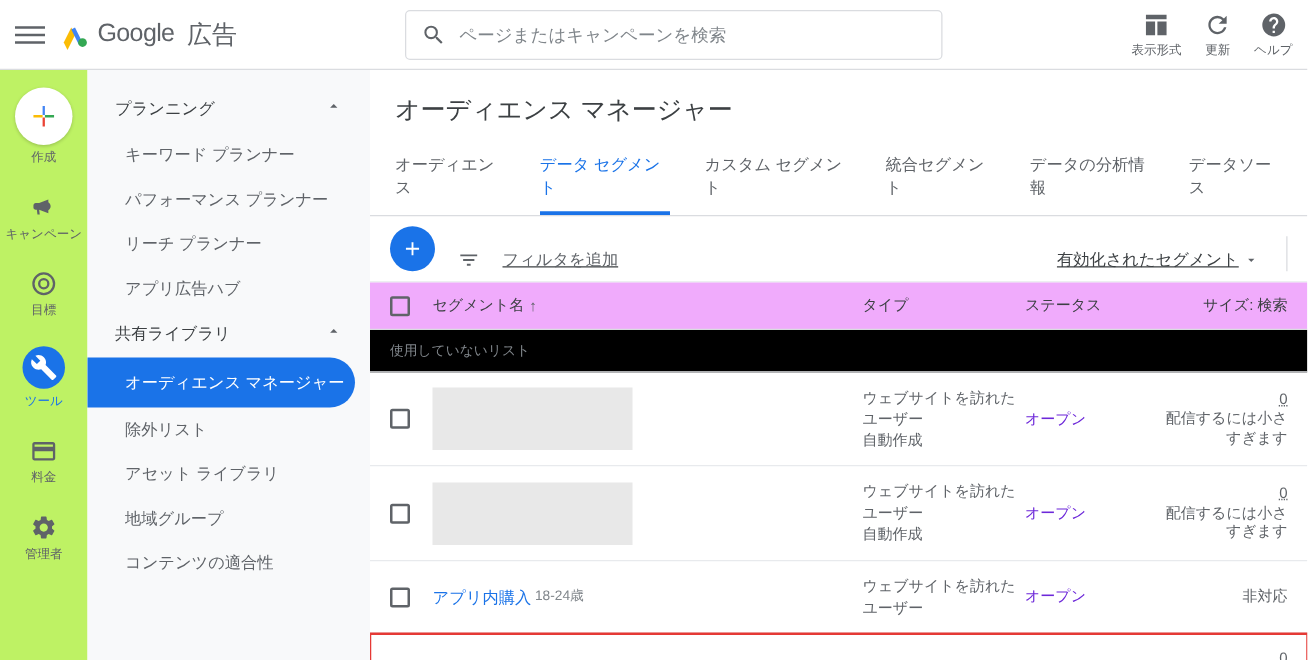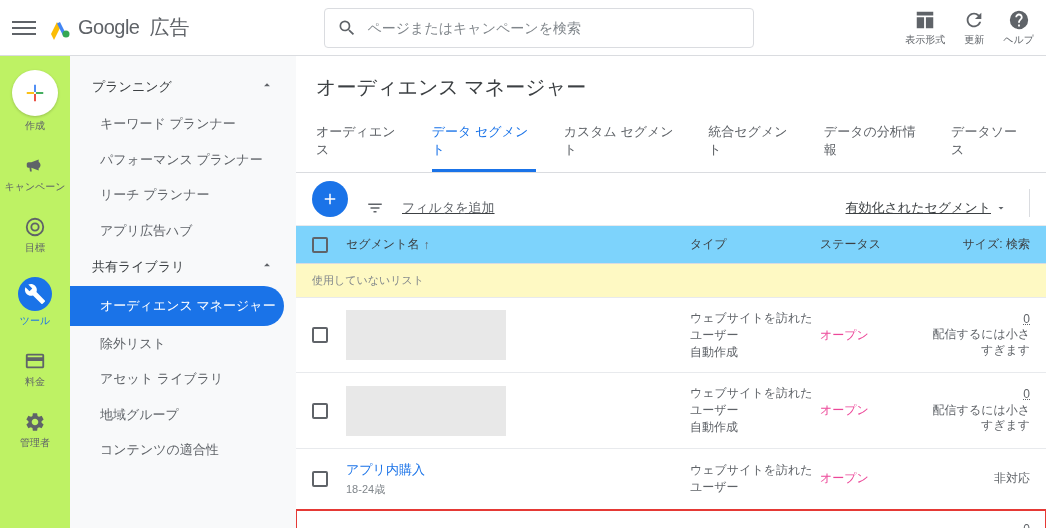--- a/index.html
+++ b/index.html
@@ -53,39 +53,39 @@
     .toolbar { display: flex; align-items: flex-end; padding: 8px 16px; border-bottom: 1px solid #e8eaed; text-decoration: underline; }
     .add-btn { width: 36px; height: 36px; border-radius: 50%; background: #1a73e8; display: flex; align-items: center; justify-content: center; margin-right: 18px; }
     .add-btn svg { width: 18px; height: 18px; fill: #fff; }
     .filter-icon { width: 18px; height: 18px; fill: #5f6368; margin-right: 18px; }
     .filter-label { color: #5f6368; font-size: 13px; }
     .dropdown-right { margin-left: auto; display: flex; align-items: center; gap: 4px; color: #3c4043; font-size: 13px; padding-right: 10px; }
     .dropdown-right svg { width: 12px; height: 12px; fill: #5f6368; }
     .vbar { width: 1px; height: 28px; background: #dadce0; margin-left: 12px; }
     
     
-    .thead { display: flex; align-items: center; padding: 10px 16px; border-bottom: 1px solid #dadce0; background: #7dd3fc; }
+    .thead { display: flex; align-items: center; padding: 10px 16px; border-bottom: 1px solid #dadce0; background: #f0abfc; }
     .tcell-check { width: 34px; }
     .checkbox { width: 16px; height: 16px; border: 2px solid #5f6368; border-radius: 2px; }
     .tcell-name { flex: 1; font-size: 12px; color: #3c4043; font-weight: 500; display: flex; align-items: center; gap: 4px; }
     .tcell-type { width: 130px; font-size: 12px; color: #3c4043; font-weight: 500; }
     .tcell-status { width: 110px; font-size: 12px; color: #3c4043; font-weight: 500; }
     .tcell-size { width: 100px; font-size: 12px; color: #3c4043; font-weight: 500; text-align: right; }
     .sort-arrow { font-size: 12px; color: #5f6368; }
     
-    .group-head { padding: 9px 16px; font-size: 11px; color: #80868b; background: #fef9c3; border-bottom: 1px solid #e8eaed; }
+    .group-head { padding: 9px 16px; font-size: 11px; color: #80868b; background: #000000; border-bottom: 1px solid #e8eaed; }
     
     .trow { display: flex; align-items: center; padding: 12px 16px; border-bottom: 1px solid #e8eaed; position: relative; }
     .trow.highlighted { outline: 2px solid #e53935; outline-offset: -1px; }
     .placeholder-box { width: 160px; height: 50px; background: #e8e8e8; }
-    .trow .tcell-name { display: flex; flex-direction: column; gap: 3px; align-items: flex-start; }
+    .trow .tcell-name { display: flex; flex-direction: row; gap: 3px; align-items: flex-start; }
     .seg-link { color: #1a73e8; font-size: 13px; }
     .seg-desc { font-size: 11px; color: #80868b; }
     .trow .tcell-type { font-size: 12px; color: #5f6368; line-height: 1.4; }
-    .trow .tcell-status { font-size: 12px; color: #ec4899; }
+    .trow .tcell-status { font-size: 12px; color: #6d28d9; }
     .trow .tcell-size { font-size: 12px; color: #5f6368; text-align: right; line-height: 1.3; }
     .size-num { text-decoration: underline dotted; }
   </style>
 </head>
 <body>
 
 <div class="header">
   <div class="hamburger">
     <span></span>
       <span></span>

